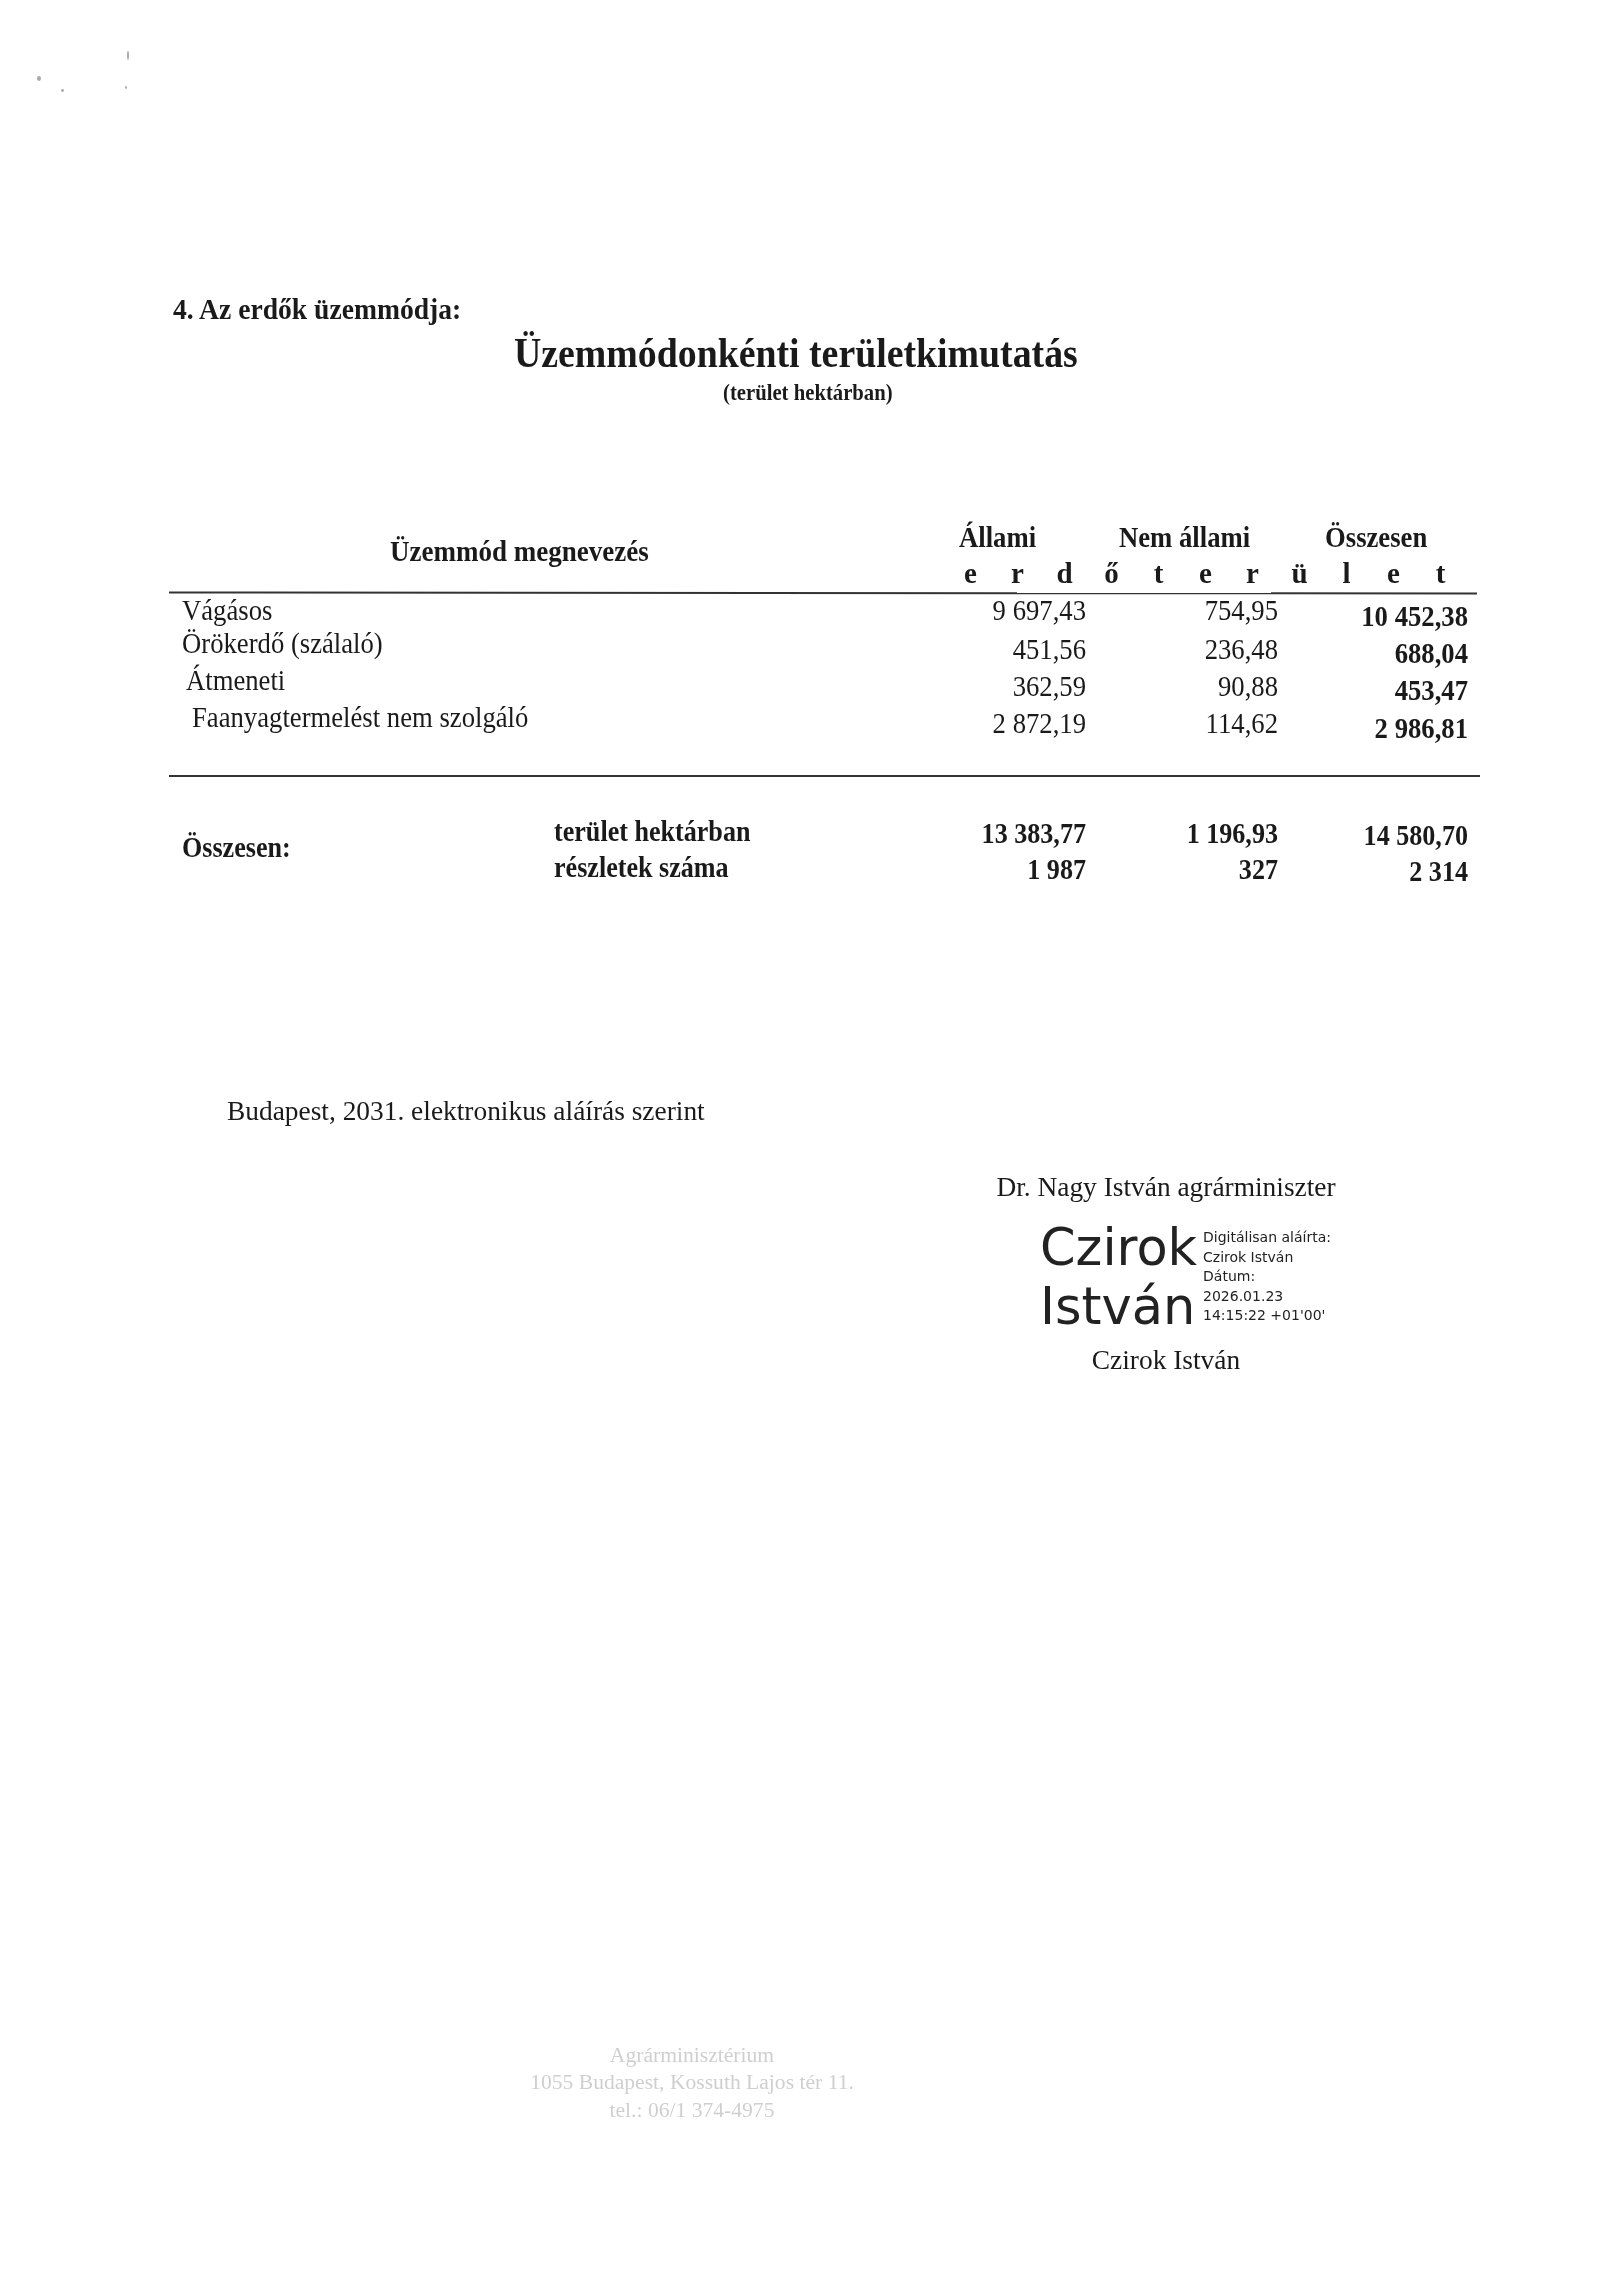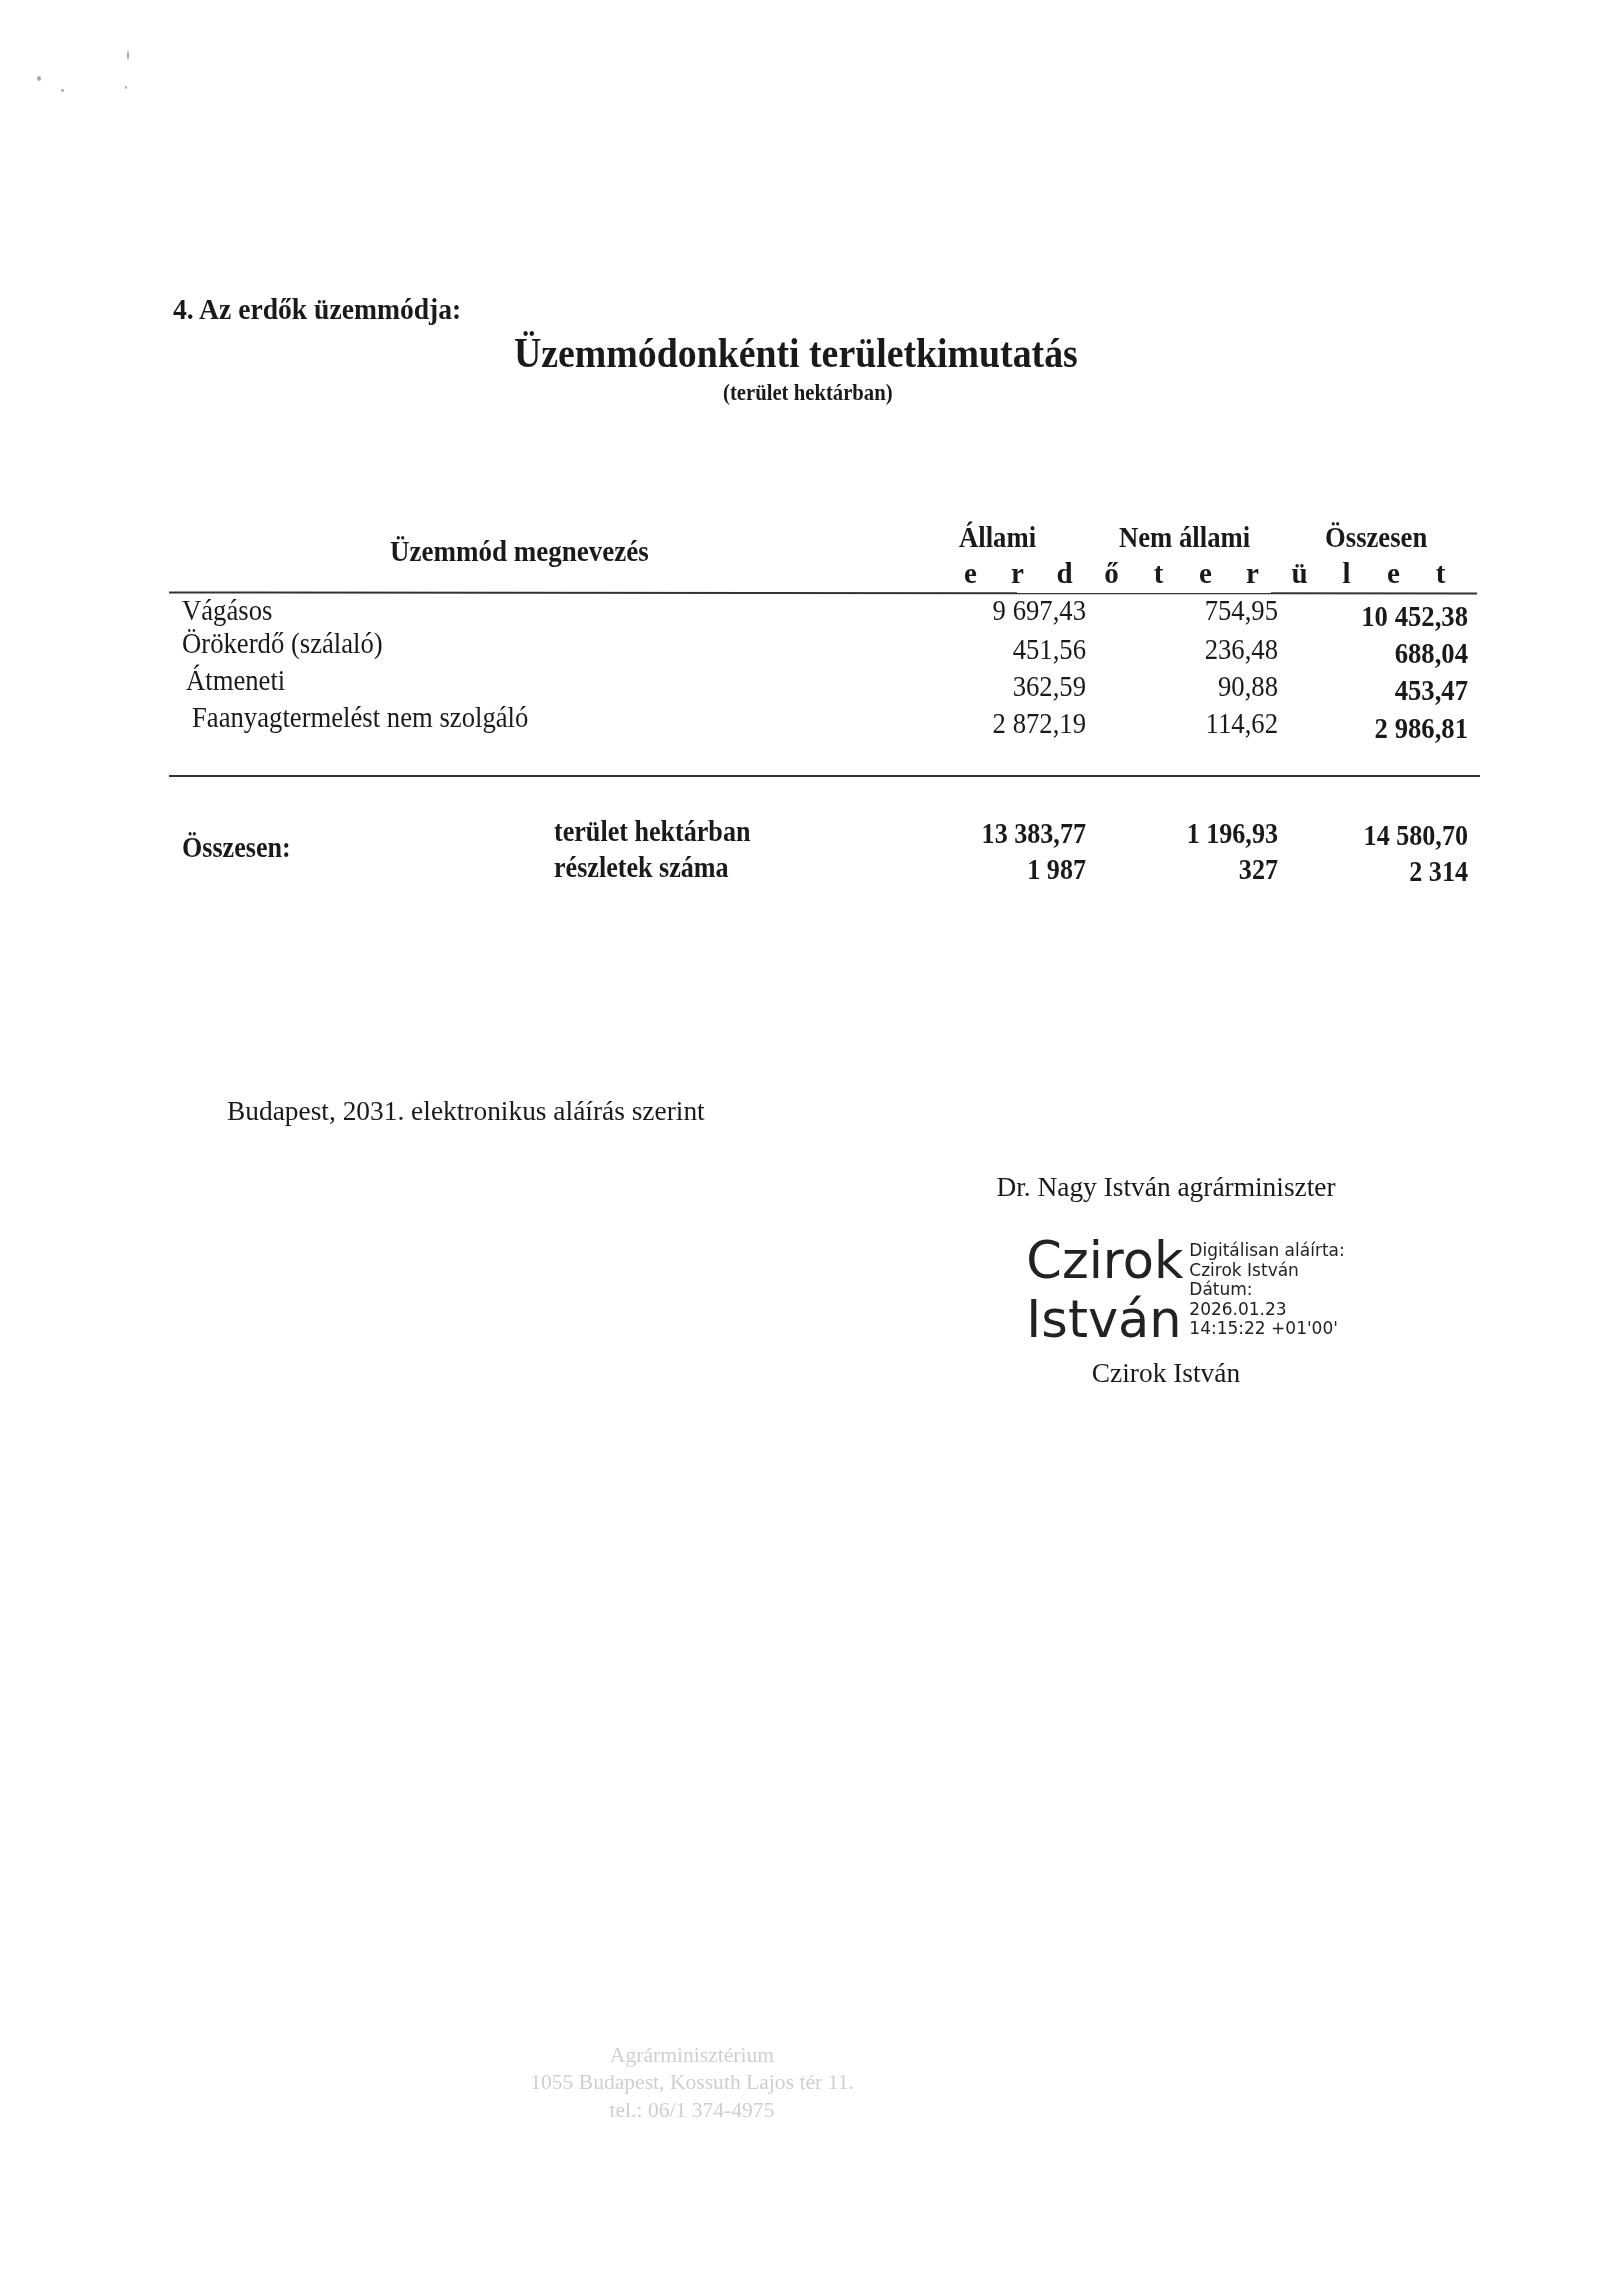--- a/index.html
+++ b/index.html
@@ -23,21 +23,21 @@
     .c2 { left: 1082px; }
     .c3 { left: 1272px; font-weight: bold; }
 
     .total-label { left: 182px; top: 831px; font-size: 29px; font-weight: bold; transform: scaleX(0.9); transform-origin: left top; }
     .total-sub { left: 554px; font-size: 29px; font-weight: bold; transform: scaleX(0.9); transform-origin: left top; }
     .tnum { font-size: 29px; font-weight: bold; text-align: right; width: 196px; transform: scaleX(0.9); transform-origin: right top; }
 
     .place-date { left: 227px; top: 1096px; font-size: 27.4px; }
     .sig-block { left: 921px; top: 1171px; width: 490px; text-align: center; font-size: 27.4px; line-height: 33px; }
     .stamp-name { font-family: "DejaVu Sans", "Liberation Sans", sans-serif; font-size: 51px; color: #222; line-height: 59px; }
-    .stamp-meta { font-family: "DejaVu Sans", "Liberation Sans", sans-serif; font-size: 17px; line-height: 19.6px; color: #222; }
+    .stamp-meta { font-family: "DejaVu Sans", "Liberation Sans", sans-serif; font-size: 14px; line-height: 19.6px; color: #222; }
     .footer { left: 0; width: 1384px; text-align: center; font-size: 21.6px; color: #cfcfcf; line-height: 27.4px; top: 2042px; }
     .scan-dot { position: absolute; background: #aaa; border-radius: 50%; }
   </style>
 </head>
 <body>
 
 <div class="scan-dot" style="left:37px;top:76px;width:3.9px;height:4.9px;"></div>
 <div class="scan-dot" style="left:127px;top:51px;width:2px;height:8.8px;"></div>
 <div class="scan-dot" style="left:61px;top:89px;width:2.9px;height:2.9px;"></div>
 <div class="scan-dot" style="left:125px;top:86px;width:2px;height:2.9px;"></div>
@@ -92,21 +92,21 @@
   <div class="abs total-sub" style="top:851px;">részletek száma</div>
   <div class="abs tnum c1" style="top:853px;">1 987</div>
   <div class="abs tnum c2" style="top:853px;">327</div>
   <div class="abs tnum c3" style="top:855px;">2 314</div>
 </div>
 
 <div class="abs place-date">Budapest, 2031. elektronikus aláírás szerint</div>
 
 <div class="abs sig-block">
   <div>Dr. Nagy István agrárminiszter</div>
-  <div style="display:flex;justify-content:center;align-items:center;margin-top:27px;margin-left:39px;">
+  <div style="display:flex;justify-content:center;align-items:center;margin-top:14px;margin-left:39px;">
     <div style="text-align:left;margin-right:5.9px;">
       <div class="stamp-name">Czirok</div>
       <div class="stamp-name">István</div>
     </div>
     <div style="text-align:left;">
       <div class="stamp-meta">Digitálisan aláírta:</div>
       <div class="stamp-meta">Czirok István</div>
       <div class="stamp-meta">Dátum:</div>
       <div class="stamp-meta">2026.01.23</div>
       <div class="stamp-meta">14:15:22 +01'00'</div>

